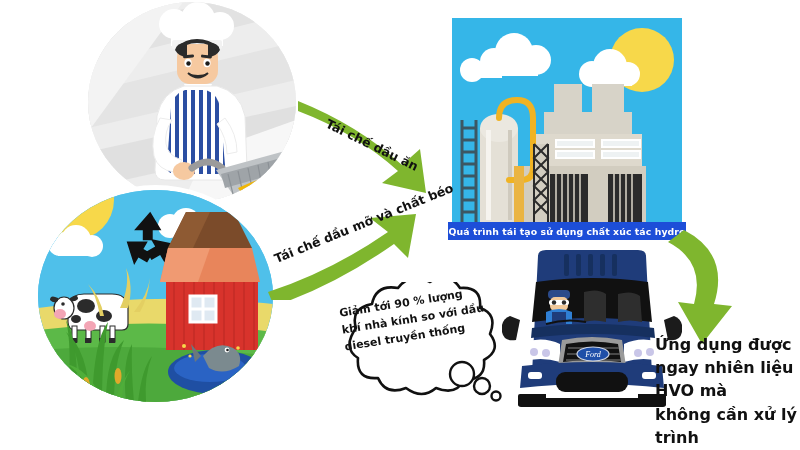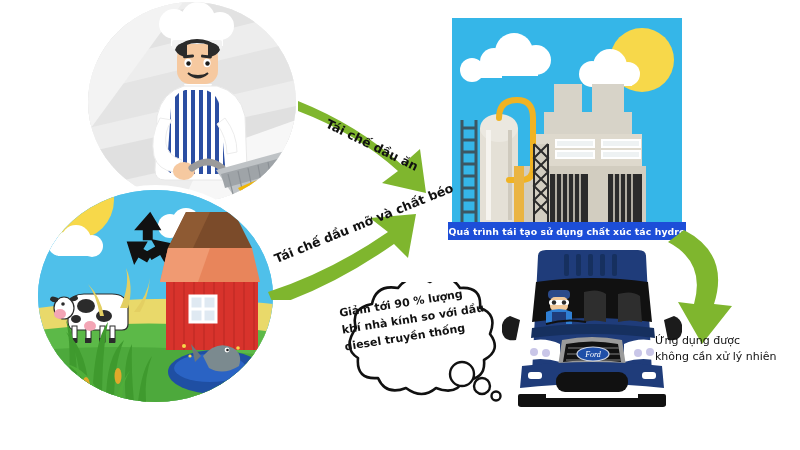--- a/index.html
+++ b/index.html
@@ -40,21 +40,21 @@
   
   .arrow-label{
     position:absolute;color:#111;font-weight:bold;white-space:nowrap;
     font-size:12.5px;
   }
   #label-oil{left:330px;top:116px;transform:rotate(26deg);transform-origin:0 0;}
   #label-fat{left:272px;top:252px;transform:rotate(-22deg);transform-origin:0 0;}
 
   #hvo-text{
     left:655px;top:333px;width:145px;color:#111;
-    font-size:11px;font-weight:normal;line-height:1.45;
+    font-size:16px;font-weight:bold;line-height:1.45;
   }
 
   
   #bubble-text{
     position:absolute;left:338px;top:305px;width:150px;
     color:#111;font-size:11px;font-weight:bold;line-height:1.55;
     transform:rotate(-9deg);transform-origin:0 0;
   }
 </style>
 </head>
@@ -480,16 +480,17 @@
       </g>
 
       <rect x="16" y="146" width="148" height="12" rx="2" fill="#111111"></rect>
       <rect x="44" y="146" width="92" height="8" fill="#ffffff"></rect>
       <rect x="16" y="150" width="148" height="9" rx="3" fill="#111111"></rect>
     </svg>
   </div>
 
   <div class="abs" id="hvo-text">
     <div>Ứng dụng được</div>
-    <div>không cần xử lý nhiên</div>
+    <div>ngay nhiên liệu HVO mà</div>
+    <div>không cần xử lý trình</div>
   </div>
 
 </div>
 
 </body></html>

